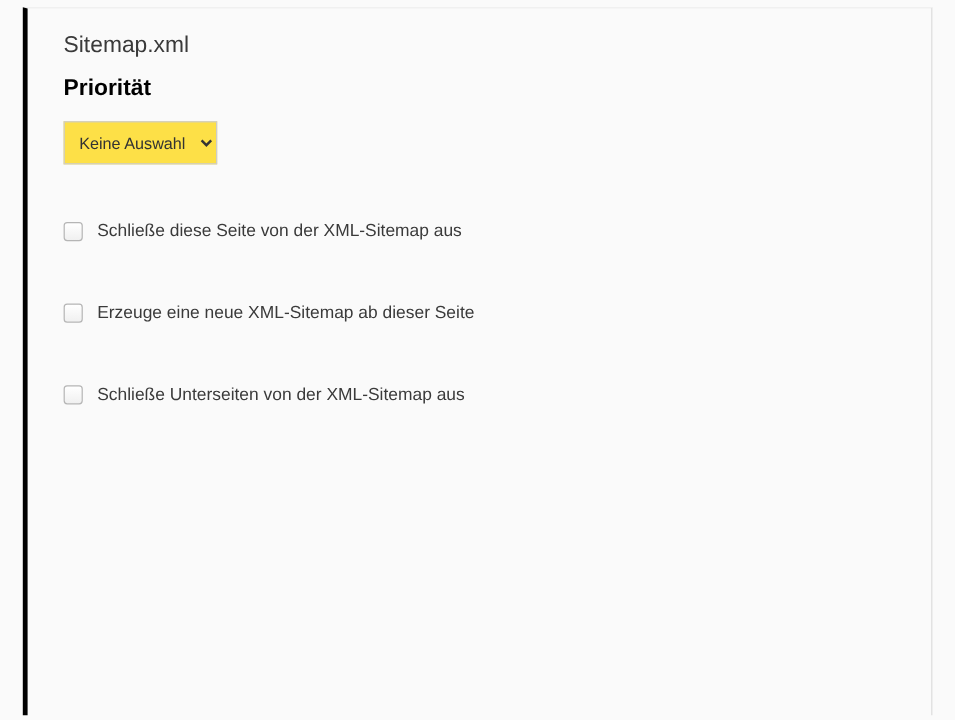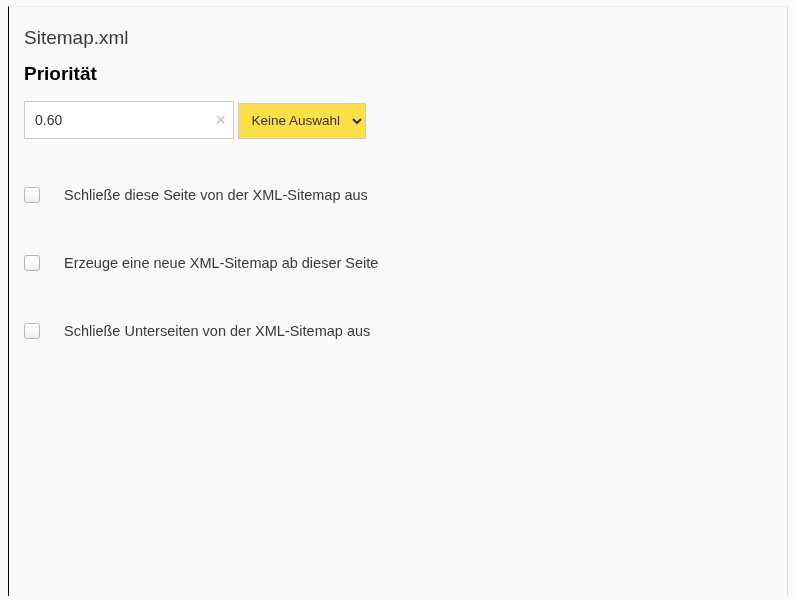--- a/index.html
+++ b/index.html
@@ -8,26 +8,26 @@
       padding: 0;
     }
     body {
       font-family: Arial, Helvetica, sans-serif;
       background: #fafafa;
       width: 796px;
       height: 600px;
       overflow: hidden;
     }
     .panel {
-      margin: 6px 8px;
-      border-left: 1px solid #000000;
+      margin: 6px 19px;
+      border-left: 4px solid #000000;
       border-right: 1px solid #dcdcdc;
       border-top: 1px solid #eeeeee;
       background: #fafafa;
-      padding: 20px 15px 40px 15px;
+      padding: 20px 15px 40px 30px;
       height: 590px;
     }
     .section-title {
       font-size: 19px;
       font-weight: 400;
       color: #3a3a3a;
       margin-bottom: 14px;
     }
     .field-label {
       font-size: 19px;
@@ -71,21 +71,21 @@
       border: 1px solid #cccccc;
       background: #fde047;
       padding: 4px 8px;
       font-size: 13.5px;
       color: #333;
       font-family: inherit;
     }
     .checkbox-row {
       display: flex;
       align-items: center;
-      gap: 24px;
+      gap: 12px;
       margin-bottom: 52px;
     }
     .cb {
       width: 16px;
       height: 16px;
       border: 1px solid #b5b5b5;
       border-radius: 3px;
       background: linear-gradient(#ffffff, #f0f0f0);
       cursor: pointer;
       flex-shrink: 0;
@@ -97,24 +97,20 @@
     }
   </style>
 </head>
 <body>
 
 <div class="panel">
 
   <h2 class="section-title">Sitemap.xml</h2>
 
   <label class="field-label">Priorität</label>
-  <div class="input-wrap">
-    <input type="text" class="text-input" value="0.60" style="">
-    <span class="clear-btn">×</span>
-  </div>
 
   <div class="select-wrap">
     <select class="select-input">
       <option>Keine Auswahl</option>
     </select>
   </div>
 
   <div class="checkbox-row">
     <div class="cb"></div>
     <span class="cb-label">Schließe diese Seite von der XML-Sitemap aus</span>

